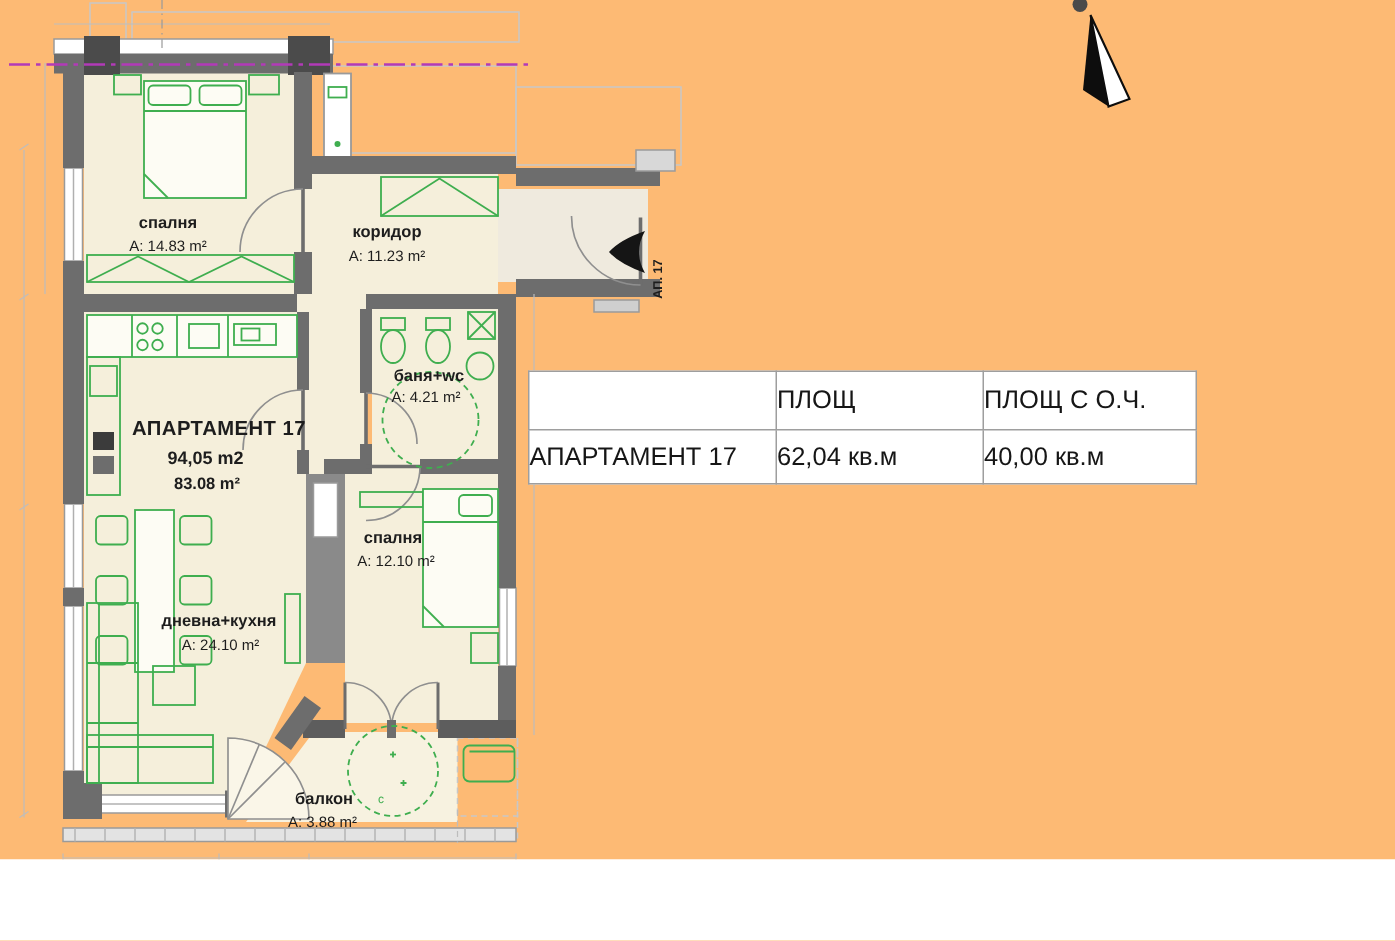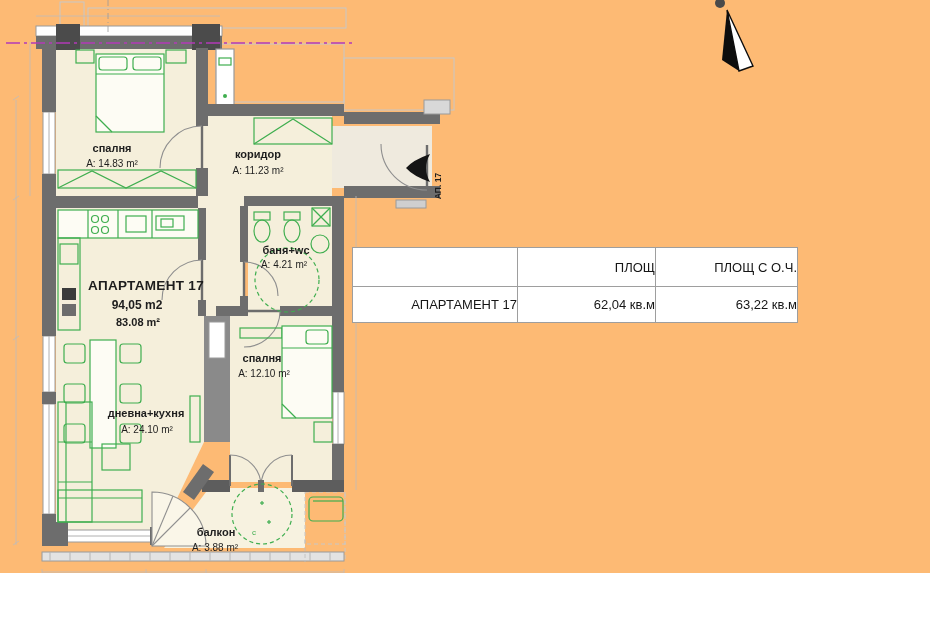--- a/index.html
+++ b/index.html
@@ -10,22 +10,22 @@
   .room-name{font-size:11px;font-weight:700;}
   .room-area{font-size:10px;font-weight:400;}
   .apt-title{font-size:13.5px;font-weight:700;letter-spacing:.3px;}
   .apt-sub{font-size:12px;font-weight:700;}
   .apt-sub2{font-size:11px;font-weight:700;}
   .ent-lbl{font-size:8.5px;font-weight:700;}
   .balc-c{font-size:8px;fill:#3fae4f;}
   
   #area-table{position:absolute;left:352px;top:247px;border-collapse:collapse;
               background:#ffffff;}
-  #area-table td{border:1.5px solid #9e9e9e;text-align:right;vertical-align:middle;
-                 font-size:13px;color:#161616;padding:0;}
+  #area-table td{border:1.5px solid #9e9e9e;text-align:left;vertical-align:middle;
+                 font-size:17px;color:#161616;padding:0;}
   #area-table tr.hdr td{height:38px;}
   #area-table tr.dat td{height:35px;}
   .col-name{width:164px;}
   .col-a1{width:137px;}
   .col-a2{width:141px;}
 </style>
 </head>
 <body>
 
 <div id="stage">
@@ -331,18 +331,18 @@
   <table id="area-table">
     <tbody>
         <tr class="hdr">
       <td class="col-name"></td>
       <td class="col-a1">ПЛОЩ</td>
       <td class="col-a2">ПЛОЩ С О.Ч.</td>
     </tr>
     <tr class="dat">
       <td>АПАРТАМЕНТ 17</td>
       <td>62,04 кв.м</td>
-      <td>63,22 кв.м</td>
+      <td>40,00 кв.м</td>
     </tr>
   </tbody>
     </table>
 
 </div>
 
 </body></html>

